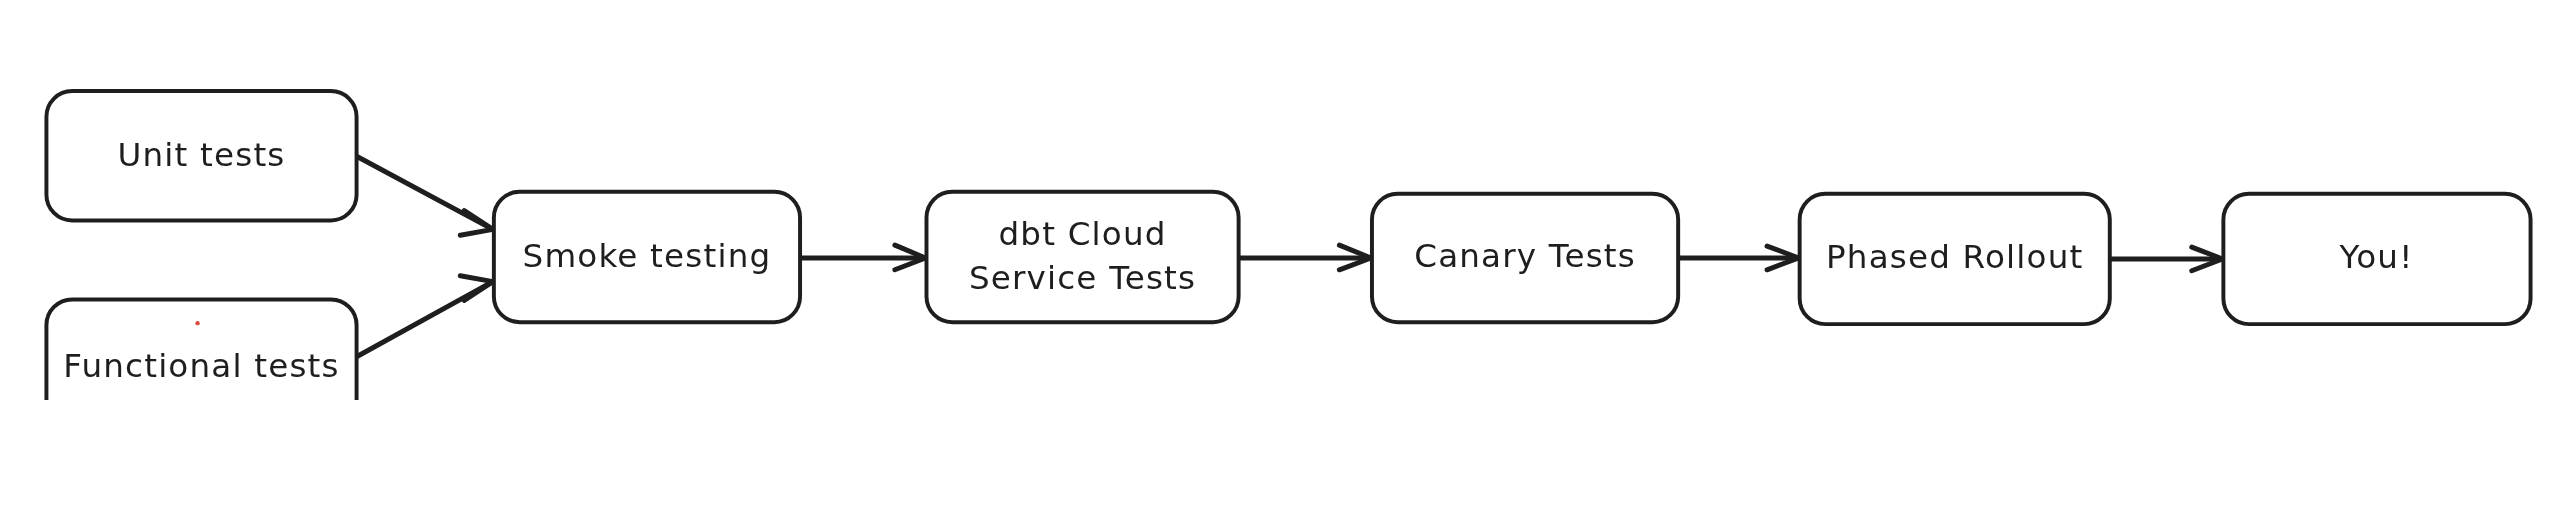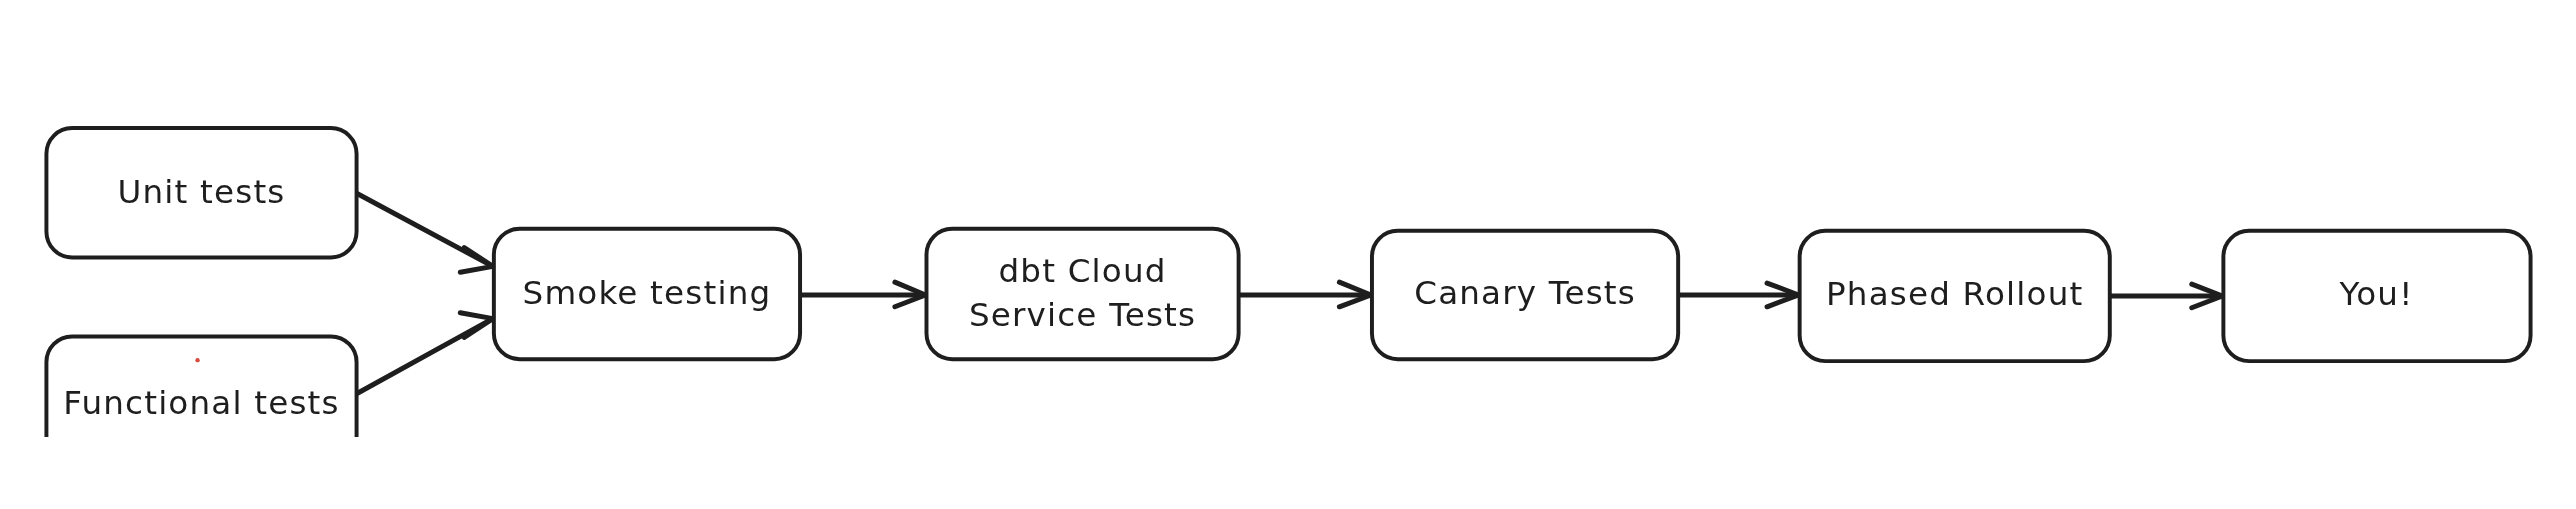--- a/index.html
+++ b/index.html
@@ -10,21 +10,20 @@
   }
   body {
     font-family: "DejaVu Sans", sans-serif;
   }
   #diagram-root {
     position: relative;
     width: 2576px;
     height: 400px;
     background: #ffffff;
     overflow: hidden;
-    margin-top: 37px;
   }
   #diagram-svg {
     position: absolute;
     top: 0;
     left: 0;
     width: 2576px;
     height: 510px;
     display: block;
   }
   .node-rect {

